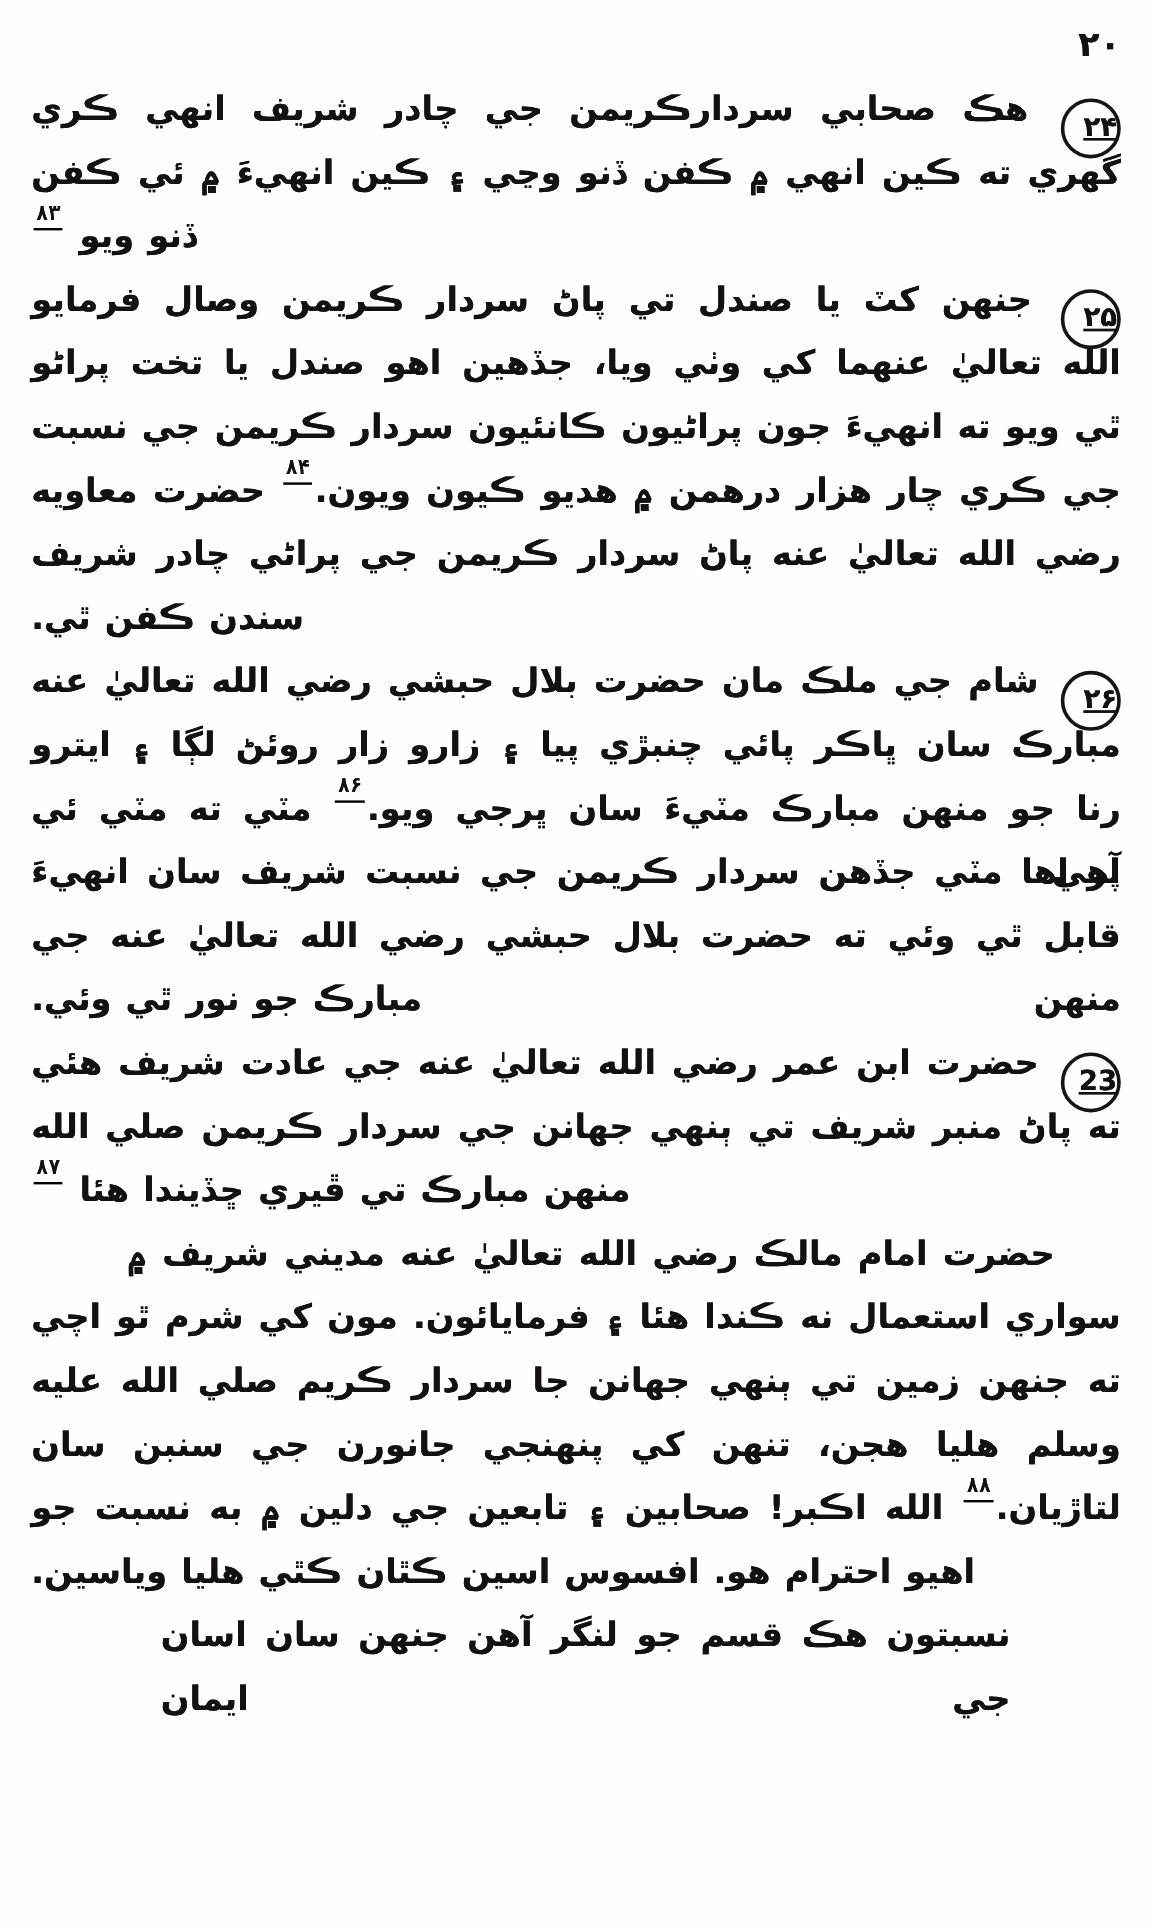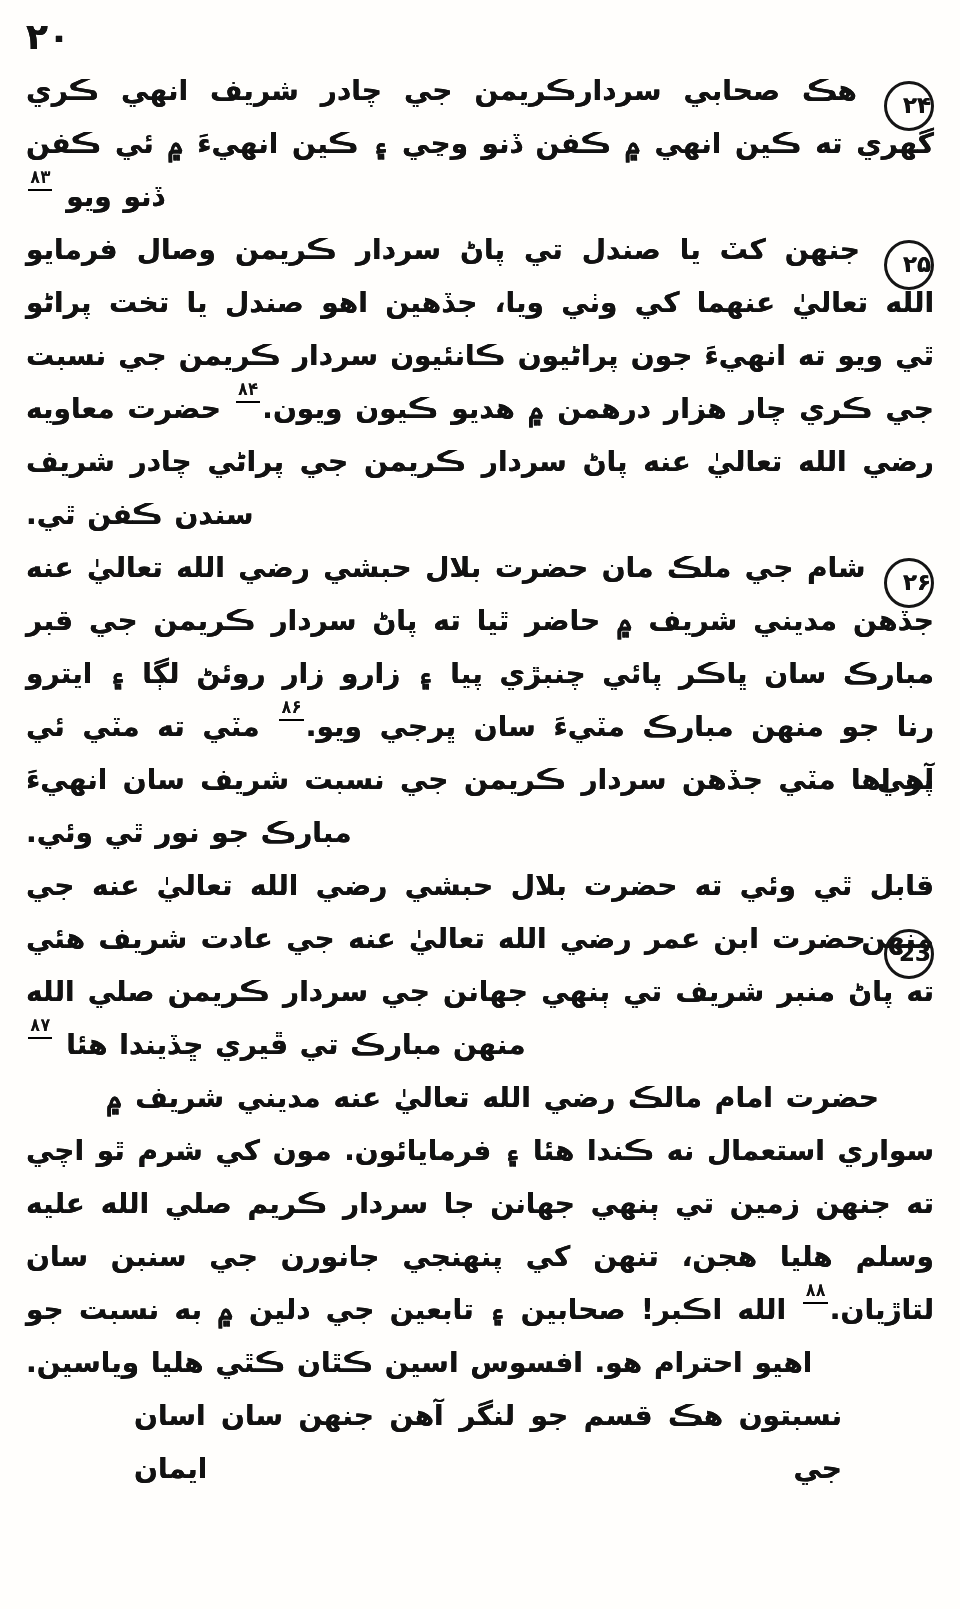--- a/index.html
+++ b/index.html
@@ -15,22 +15,22 @@
     background: #fffefc;
     color: #121212;
     font-family: "DejaVu Sans", sans-serif;
     font-weight: 700;
     direction: rtl;
     padding: 14px 26px 0 26px;
     overflow: hidden;
     text-shadow: 0 0 0.5px currentColor;
   }
   .page-number {
-    text-align: left;
-    font-size: 36px;
+    text-align: right;
+    font-size: 29px;
     height: 50px;
     line-height: 46px;
     letter-spacing: 1px;
   }
   .para { margin: 0; }
   .line {
     font-size: 28px;
     height: 53px;
     line-height: 53px;
     text-align: justify;
@@ -59,20 +59,21 @@
     width: 50px;
     height: 50px;
     border: 3.5px solid #151515;
     border-radius: 50%;
     font-size: 23px;
     line-height: 43px;
     text-align: right;
     vertical-align: -13px;
     margin-left: 5px;
     letter-spacing: 0;
+    text-decoration: underline;
   }
   sup.fn {
     font-size: 17px;
     line-height: 0;
     position: relative;
     top: -13px;
     border-bottom: 2.5px solid #000;
     padding: 0 2px 1px 2px;
     margin: 0 2px;
     white-space: nowrap;
@@ -93,26 +94,25 @@
       <div class="para">
         <div class="line full"><span class="circle-num">۲۵</span> جنهن کٽ يا صندل تي پاڻ سردار ڪريمن وصال فرمايو</div>
         <div class="line full">الله تعاليٰ عنهما کي وٺي ويا، جڏهين اهو صندل يا تخت پراڻو</div>
         <div class="line full">ٿي ويو ته انهيءَ جون پراڻيون ڪانئيون سردار ڪريمن جي نسبت</div>
         <div class="line full">جي ڪري چار هزار درهمن ۾ هديو ڪيون ويون.<sup class="fn">۸۴</sup> حضرت معاويه</div>
         <div class="line full">رضي الله تعاليٰ عنه پاڻ سردار ڪريمن جي پراڻي چادر شريف</div>
         <div class="line short">سندن ڪفن ٿي.</div>
       </div>
       <div class="para">
         <div class="line full"><span class="circle-num">۲۶</span> شام جي ملڪ مان حضرت بلال حبشي رضي الله تعاليٰ عنه</div>
-        <div class="line full">جڏهن مديني شريف ۾ حاضر ٿيا ته پاڻ سردار ڪريمن جي قبر</div>
         <div class="line full">مبارڪ سان ڀاڪر پائي چنبڙي پيا ۽ زارو زار روئڻ لڳا ۽ ايترو</div>
         <div class="line full">رنا جو منهن مبارڪ مٽيءَ سان ڀرجي ويو.<sup class="fn">۸۶</sup> مٽي ته مٽي ئي آهي</div>
         <div class="line full">پر اها مٽي جڏهن سردار ڪريمن جي نسبت شريف سان انهيءَ</div>
+        <div class="line full">قابل ٿي وئي ته حضرت بلال حبشي رضي الله تعاليٰ عنه جي منهن</div>
         <div class="line short">مبارڪ جو نور ٿي وئي.</div>
-        <div class="line full">قابل ٿي وئي ته حضرت بلال حبشي رضي الله تعاليٰ عنه جي منهن</div>
       </div>
       <div class="para">
         <div class="line full"><span class="circle-num">23</span> حضرت ابن عمر رضي الله تعاليٰ عنه جي عادت شريف هئي</div>
         <div class="line full">ته پاڻ منبر شريف تي ٻنهي جهانن جي سردار ڪريمن صلي الله</div>
         <div class="line short">منهن مبارڪ تي ڦيري ڇڏيندا هئا <sup class="fn">۸۷</sup></div>
       </div>
       <div class="para">
         <div class="line first-indent">حضرت امام مالڪ رضي الله تعاليٰ عنه مديني شريف ۾</div>
         <div class="line full">سواري استعمال نه ڪندا هئا ۽ فرمايائون. مون کي شرم ٿو اچي</div>
         <div class="line full">ته جنهن زمين تي ٻنهي جهانن جا سردار ڪريم صلي الله عليه</div>

